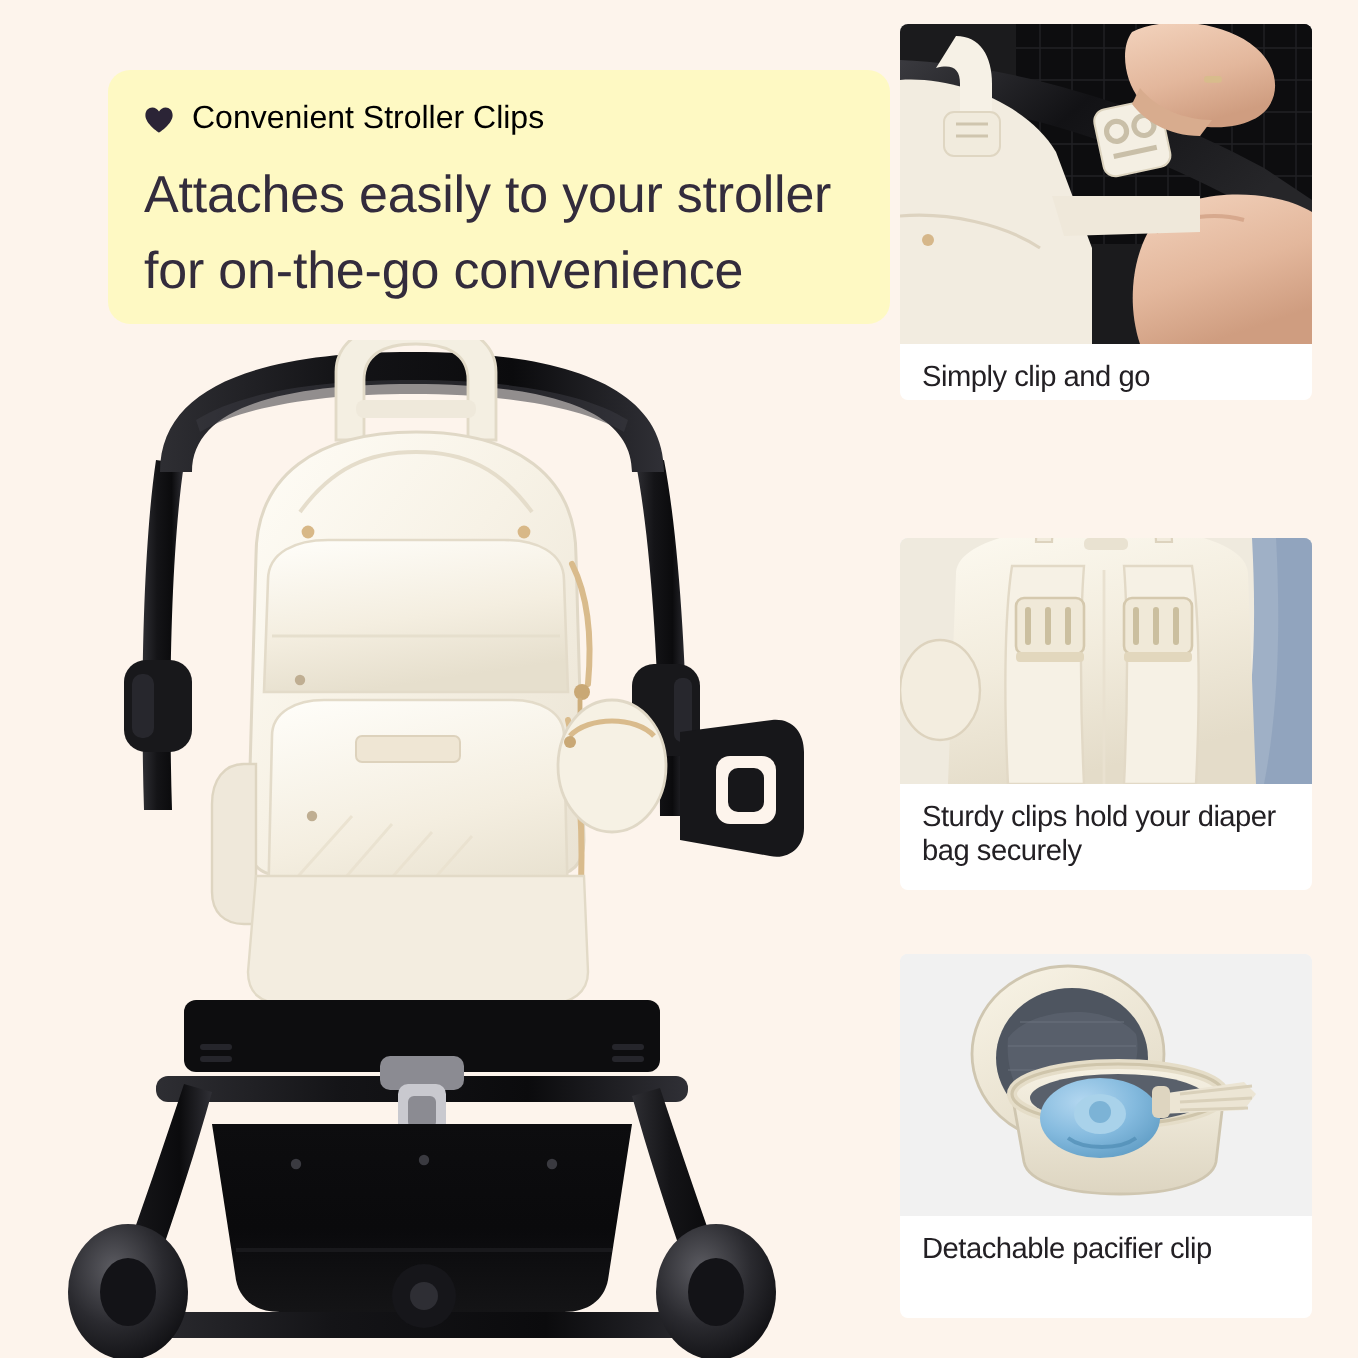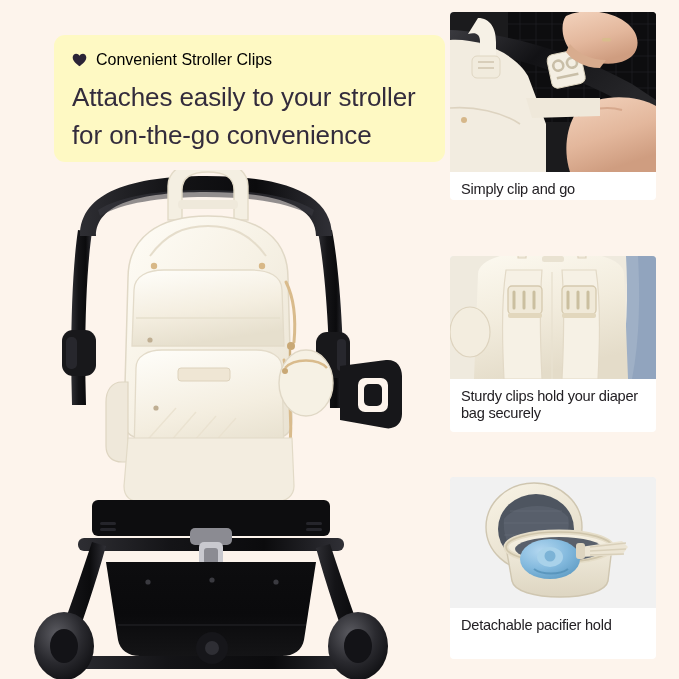--- a/index.html
+++ b/index.html
@@ -93,21 +93,21 @@
     font-size: 14.6px;
     line-height: 1.16;
     color: #232024;
     letter-spacing: -0.25px;
     padding: 9px 10px 9px 11px;
     font-weight: 500;
   }
 
   #card-1 { top: 12px;  height: 188px; }
   #card-1 .card-photo { height: 160px; }
-  #card-2 { top: 256px; height: 176px; }
+  #card-2 { top: 269px; height: 176px; }
   #card-2 .card-photo { height: 123px; }
   #card-3 { top: 477px; height: 182px; }
   #card-3 .card-photo { height: 131px; }
 
   svg { display: block; }
 </style>
 </head>
 <body>
 
 <div id="left-column">
@@ -379,15 +379,15 @@
         <circle cx="100" cy="79" r="5.5" fill="#7cb3d6"></circle>
         <path d="M84 92 C92 98 110 98 118 92" fill="none" stroke="#4f8cb4" stroke-width="2" opacity="0.7"></path>
 
         <path d="M130 70 L172 64 L178 70 L172 78 L130 80 Z" fill="#ece5d4"></path>
         <g stroke="#d9d0ba" stroke-width="1.4">
           <path d="M140 70 L176 66 M140 74 L176 72 M140 78 L174 77"></path>
         </g>
         <rect x="126" y="66" width="9" height="16" rx="3" fill="#ded5c0"></rect>
       </svg>
     </div>
-    <div class="card-caption">Detachable pacifier hold</div>
+    <div class="card-caption">Detachable pacifier clip</div>
   </div>
 </div>
 
 </body></html>

